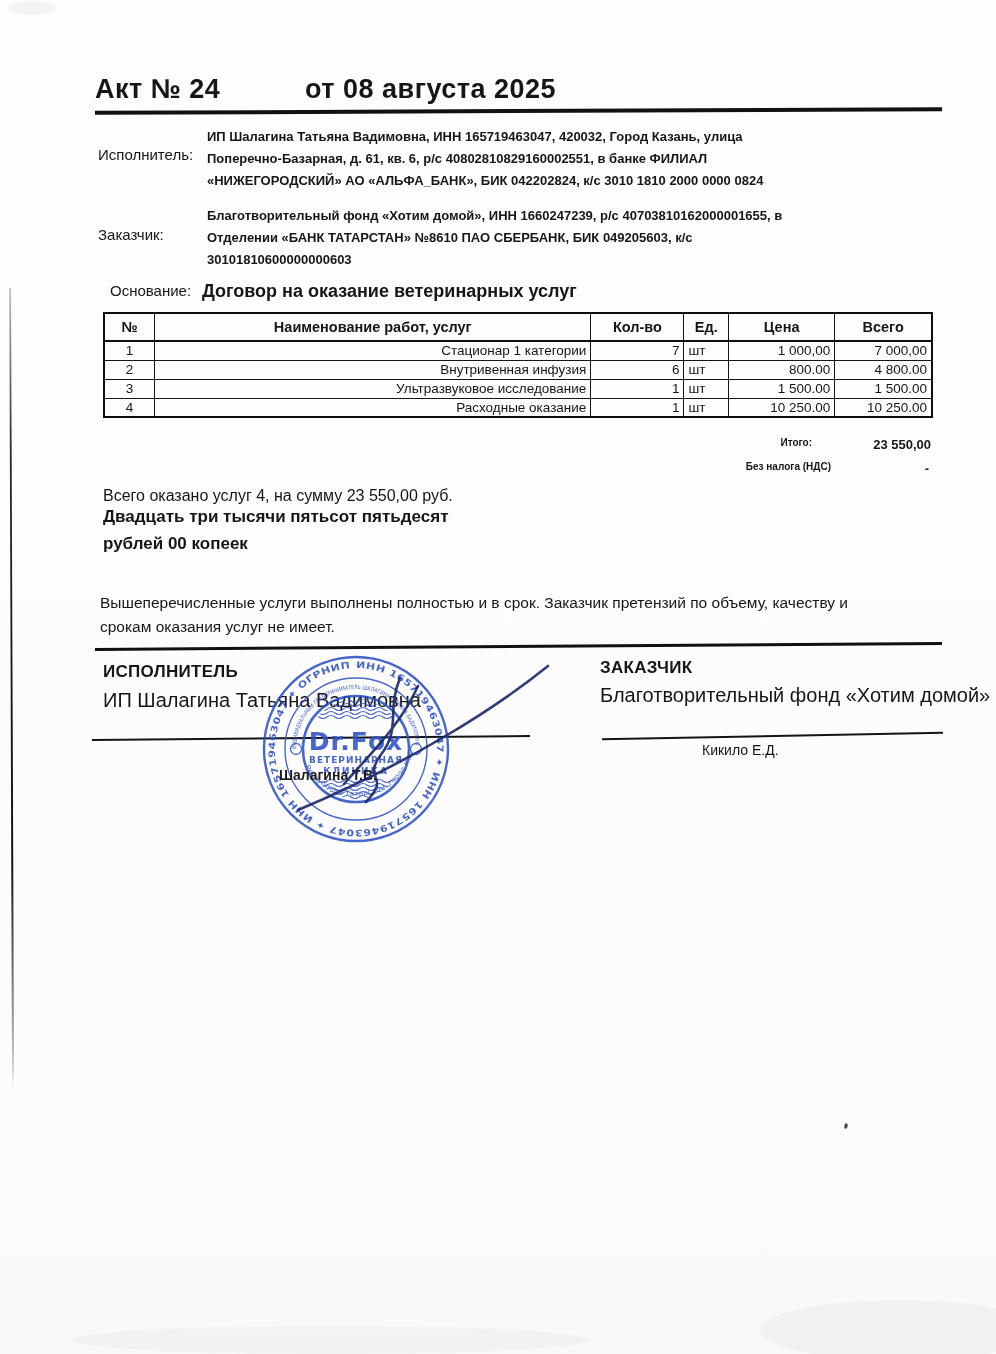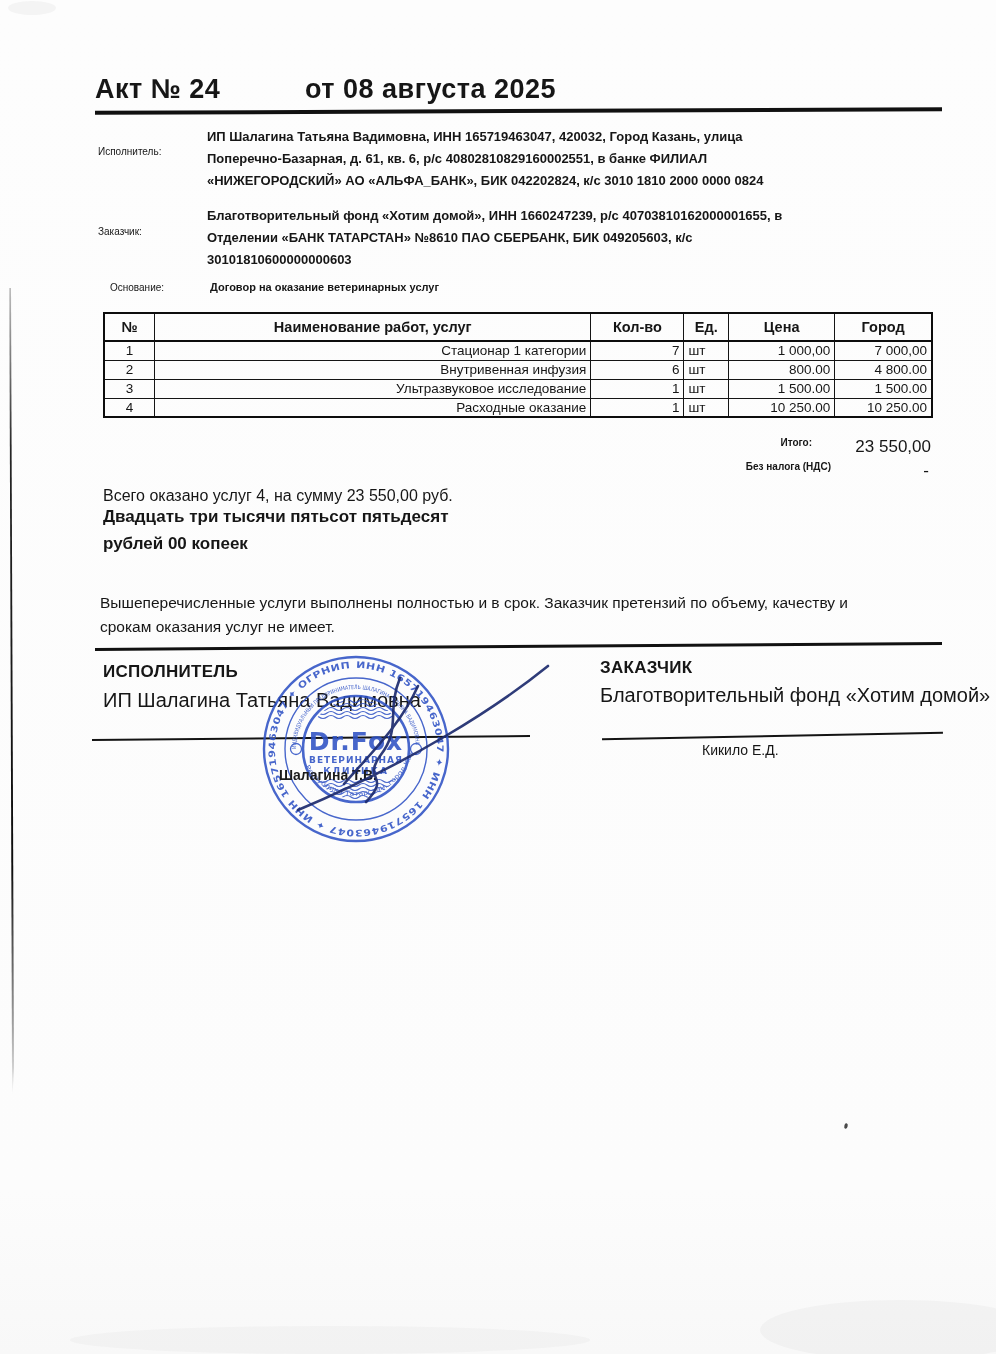--- a/index.html
+++ b/index.html
@@ -13,35 +13,35 @@
   }
   .abs{position:absolute;}
   .pre{white-space:pre-line;}
   .b{font-weight:bold;}
   .r{text-align:right;}
   .c{text-align:center;}
 
   .title{font-size:27px;font-weight:bold;letter-spacing:.5px;}
   .rule{background:var(--line);}
 
-  .label{font-size:10px;}
+  .label{font-size:15px;}
   .partyval{font-size:13px;font-weight:bold;line-height:22px;width:740px;}
 
   table.services{border-collapse:collapse;width:830px;table-layout:fixed;
     border:2.4px solid #0d0d0d;font-size:13.5px;}
   table.services th,table.services td{border:1.6px solid #151515;padding:0 4px;overflow:hidden;white-space:nowrap;}
   table.services thead th{height:26px;font-size:14.5px;font-weight:bold;border-bottom:2px solid #0d0d0d;}
   table.services tbody tr{height:19px;}
   td.name{padding-left:7px;text-align:right;}
   td.qty{text-align:right;padding-right:2px;}
   td.unit{text-align:left;padding-left:5px;}
   td.money{text-align:right;padding-right:3px;}
 
   .totlabel{font-size:10px;font-weight:bold;}
-  .totval{font-size:17px;font-weight:normal;}
+  .totval{font-size:13px;font-weight:bold;}
 
   .sum1{font-size:16px;}
   .words{font-size:17px;font-weight:bold;}
 
   .accept{font-size:15.5px;line-height:23.5px;width:872px;}
 
   .sighead{font-size:17px;font-weight:bold;letter-spacing:.3px;}
   .signame{font-size:20px;}
   .signline{background:#141414;height:2.2px;}
   .signer{font-size:14px;}
@@ -78,39 +78,39 @@
 <div class="abs partyval pre" style="left:207px;top:126px;z-index:2;">ИП Шалагина Татьяна Вадимовна, ИНН 165719463047, 420032, Город Казань, улица
 Поперечно-Базарная, д. 61, кв. 6, р/с 40802810829160002551, в банке ФИЛИАЛ
 «НИЖЕГОРОДСКИЙ» АО «АЛЬФА_БАНК», БИК 042202824, к/с 3010 1810 2000 0000 0824</div>
 
 <div class="abs label" style="left:98px;top:226px;z-index:2;">Заказчик:</div>
 <div class="abs partyval pre" style="left:207px;top:205px;z-index:2;">Благотворительный фонд «Хотим домой», ИНН 1660247239, р/с 40703810162000001655, в
 Отделении «БАНК ТАТАРСТАН» №8610 ПАО СБЕРБАНК, БИК 049205603, к/с
 30101810600000000603</div>
 
 <div class="abs label" style="left:98px;top:282px;z-index:2;margin-left:12px;">Основание:</div>
-<div class="abs b" style="left:210px;top:281px;font-size:11px;z-index:2;">Договор на оказание ветеринарных услуг</div>
+<div class="abs b" style="left:202px;top:281px;font-size:18px;z-index:2;">Договор на оказание ветеринарных услуг</div>
 
 <table class="services abs" style="left:103px;top:312px;z-index:2;">
   <colgroup>
       <col style="width:50px">
       <col style="width:431px">
       <col style="width:92px">
       <col style="width:44px">
       <col style="width:105px">
       <col style="width:96px">
     </colgroup>
   <thead>
     <tr>
       <th>№</th>
       <th>Наименование работ, услуг</th>
       <th>Кол-во</th>
       <th>Ед.</th>
       <th>Цена</th>
-      <th>Город</th>
+      <th>Всего</th>
     </tr>
   </thead>
   <tbody>
     <tr>
       <td class="c">1</td>
       <td class="name">Стационар 1 категории</td>
       <td class="qty">7</td>
       <td class="unit">шт</td>
       <td class="money">1 000,00</td>
       <td class="money">7 000,00</td>

